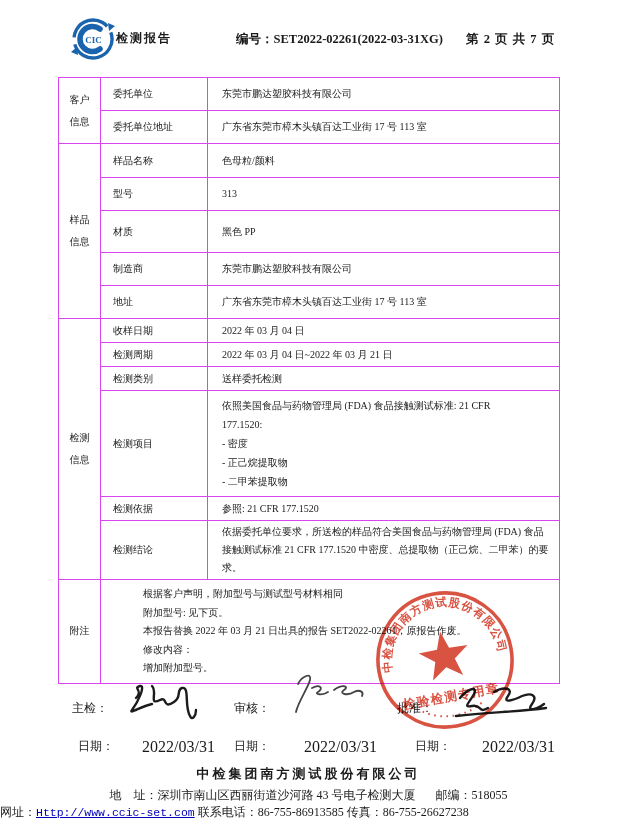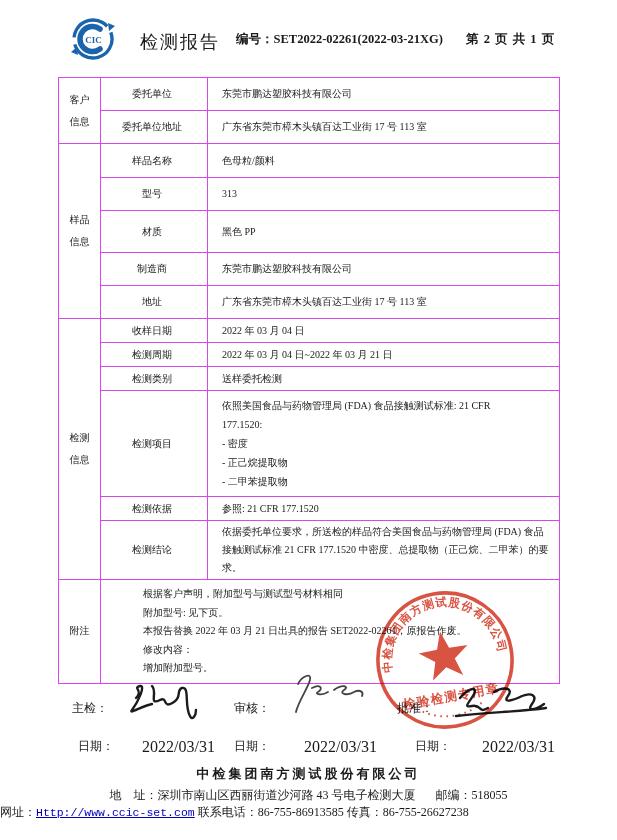--- a/index.html
+++ b/index.html
@@ -1,28 +1,28 @@
 <!DOCTYPE html>
 <html><head>
 <meta charset="utf-8">
 <style>
   html,body{margin:0;padding:0;background:#e8e8e8;}
   .page{position:relative;width:617px;height:840px;background:#ffffff;overflow:hidden;
         font-family:"Liberation Serif","DejaVu Serif",serif;color:#1a1a1a;margin:0 auto;}
   
   .hdr-logo{position:absolute;left:70px;top:17px;width:46px;height:44px;}
-  .hdr-title{position:absolute;left:140px;top:30px;font-size:18px;font-weight:normal;letter-spacing:2px;}
+  .hdr-title{position:absolute;left:116px;top:30px;font-size:12px;font-weight:bold;letter-spacing:2px;}
   .hdr-no{position:absolute;left:236px;top:31px;font-size:12.5px;font-weight:bold;}
   .hdr-page{position:absolute;left:466px;top:31px;font-size:12.5px;font-weight:bold;letter-spacing:1px;}
   
   table.report{position:absolute;left:58px;top:77px;width:501px;border-collapse:collapse;table-layout:fixed;}
   table.report td{border:1px solid #d946ef;font-size:10px;vertical-align:middle;overflow:hidden;}
   .group-cell{text-align:center;padding:0 3px;}
   .group-cell div{line-height:22px;}
-  .label-cell{padding:0 16px 0 12px;text-align:center;}
+  .label-cell{padding:0 16px 0 12px;}
   .value-cell{padding:2px 8px 2px 14px;line-height:18px;}
   .value-lines{padding:5px 20px 5px 14px;}
   .value-lines div{line-height:19px;}
   .note-lines{padding:5px 8px 5px 10px;}
   .note-lines div{line-height:18.5px;margin-left:32px;}
   
   .sig-label{position:absolute;font-size:12px;}
   .sig-svg{position:absolute;}
   .date-label{position:absolute;font-size:12px;}
   .date-value{position:absolute;font-size:16px;}
@@ -44,23 +44,23 @@
 
   <svg class="hdr-logo" viewBox="0 0 46 44">
     <circle cx="23" cy="22" r="19" fill="none" stroke="#1a63ad" stroke-width="3.4" stroke-dasharray="44 7 44 7" transform="rotate(30 23 22)"></circle>
     <polygon points="38,6 45,9 39,14" fill="#1a63ad"></polygon>
     <polygon points="8,38 1,35 7,30" fill="#1a63ad"></polygon>
     <path d="M 30 12 A 12.5 12.5 0 1 0 30 32" fill="none" stroke="#1a63ad" stroke-width="5.5" stroke-linecap="round"></path>
     <text x="23.5" y="25.5" font-size="9" font-weight="bold" fill="#1a63ad" text-anchor="middle" font-family="Liberation Serif, DejaVu Serif, serif">CIC</text>
   </svg>
   <div class="hdr-title">检测报告</div>
   <div class="hdr-no">
-    <span>编号：</span><span>SET2022-02261(2022-03-21XG)</span>
+    <span>编号：</span><span>SET2022-02261(2022-03-31XG)</span>
   </div>
-  <div class="hdr-page">第 2 页 共 1 页</div>
+  <div class="hdr-page">第 2 页 共 7 页</div>
 
   <table class="report">
     <colgroup>
         <col style="width:42px">
         <col style="width:107px">
         <col style="width:352px">
       </colgroup>
     <tbody>
 
       <tr style="height:33px">

